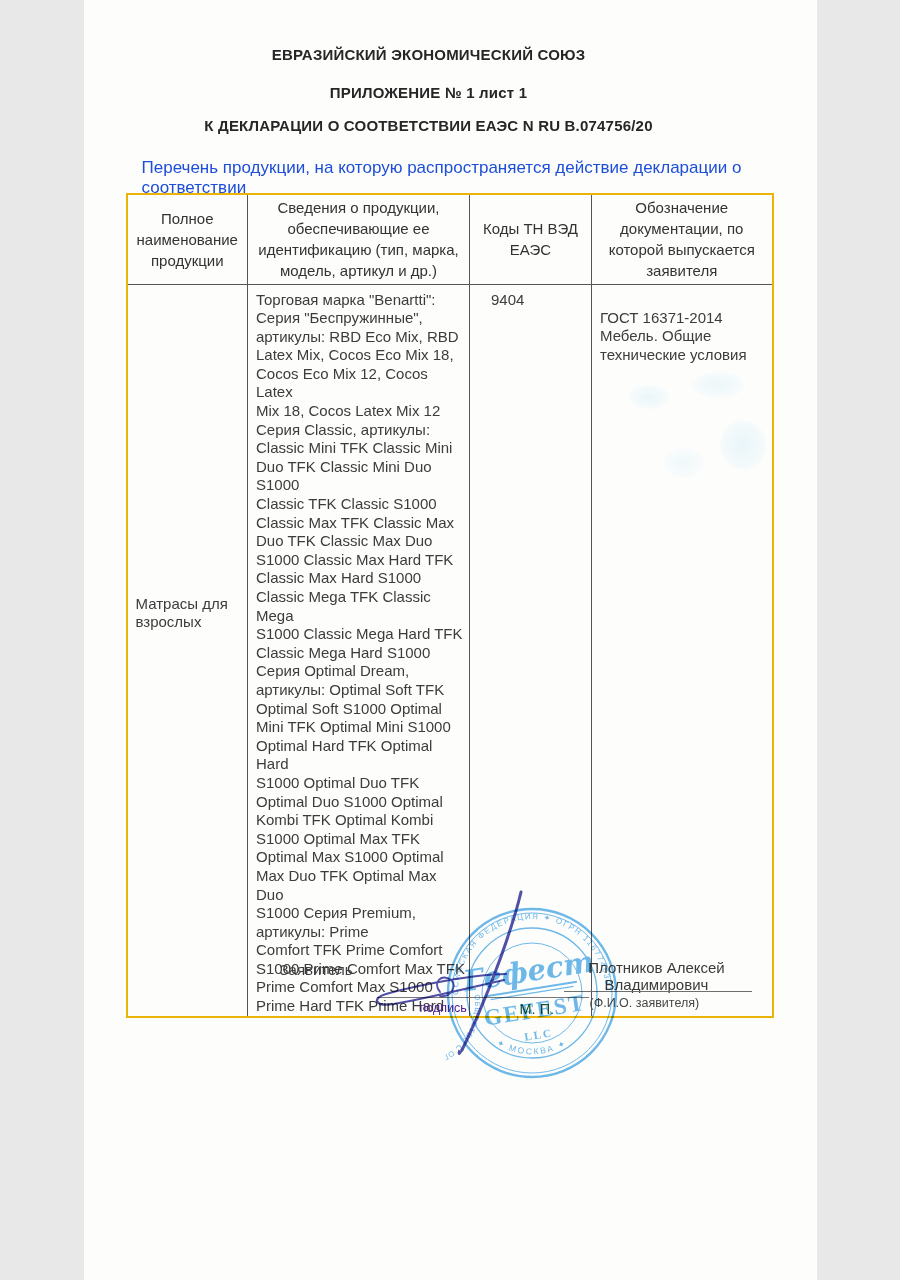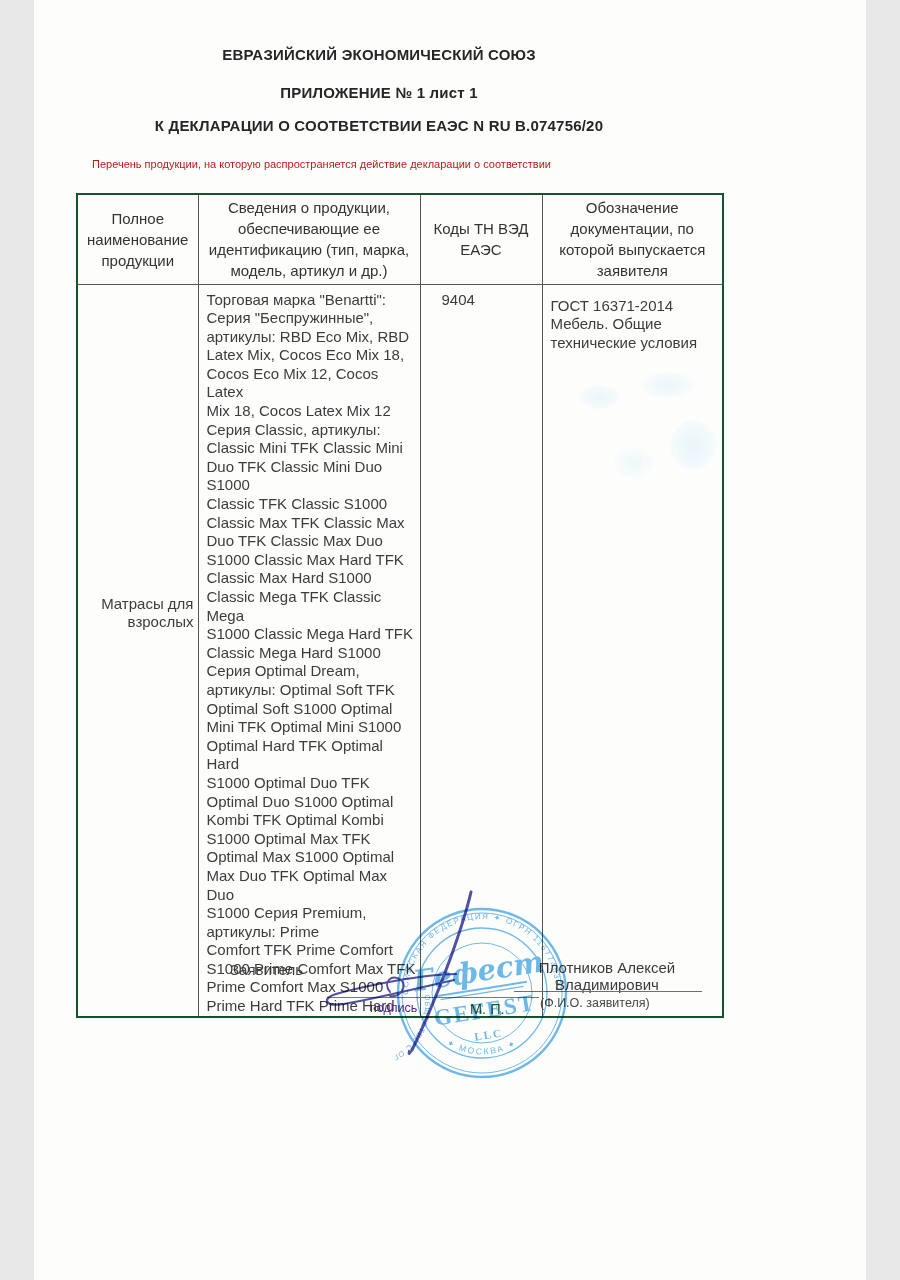--- a/index.html
+++ b/index.html
@@ -1,19 +1,19 @@
 <!DOCTYPE html>
 <html><head>
 <meta charset="utf-8">
 <style>
   * { margin: 0; padding: 0; box-sizing: border-box; }
   html,body { background:#e8e8e8; }
   .page {
     position: relative;
-    width: 832px;
+    width: 733px;
     height: 1280px;
     background: #fdfdfc;
     font-family: "Liberation Sans", sans-serif;
     color: #3a3a3a;
     overflow: hidden;
     margin: 0 auto;
   }
   .titles {
     position: absolute;
     left: 20px; top: 0;
@@ -25,55 +25,55 @@
     color: #262626;
     font-size: 15px;
     letter-spacing: 0.2px;
   }
   .t1 { position:absolute; left:0; top:46px; width:100%; }
   .t2 { position:absolute; left:0; top:84px; width:100%; }
   .t3 { position:absolute; left:0; top:117px; width:100%; }
   .intro {
     position: absolute;
     left: 58px; top: 158px;
-    font-size: 11px;
-    color: #b91c1c;
+    font-size: 17px;
+    color: #1d4ed8;
   }
   table.products {
     position: absolute;
     left: 42px; top: 193px;
     width: 646px;
     border-collapse: collapse;
     table-layout: fixed;
   }
   table.products th, table.products td {
     border: 1.5px solid #555;
     font-weight: normal;
     font-size: 15px;
     color: #3c3c3c;
   }
-  table.products { border: 2px solid #14532d; }
+  table.products { border: 2px solid #eab308; }
   table.products th {
     height: 90px;
     text-align: center;
     vertical-align: middle;
     line-height: 21px;
     padding: 2px 6px;
     color: #333;
   }
   table.products td {
     height: 658px;
     vertical-align: top;
     line-height: 18.6px;
     white-space: pre-line;
   }
-  td.c-name   { padding: 310px 4px 0 8px; text-align: right; }
+  td.c-name   { padding: 310px 4px 0 8px; }
   td.c-detail { padding: 6px 4px 0 8px; }
   td.c-code   { padding: 6px 4px 0 21px; }
-  td.c-doc    { padding: 12px 6px 0 8px; line-height: 21px; }
+  td.c-doc    { padding: 24px 6px 0 8px; line-height: 21px; }
 
   .footer-label {
     position: absolute;
     left: 196px; top: 961px;
     font-size: 15px; color: #3d3d3d;
   }
   .sig-line {
     position: absolute;
     left: 293px; top: 997px;
     width: 212px; height: 0;

